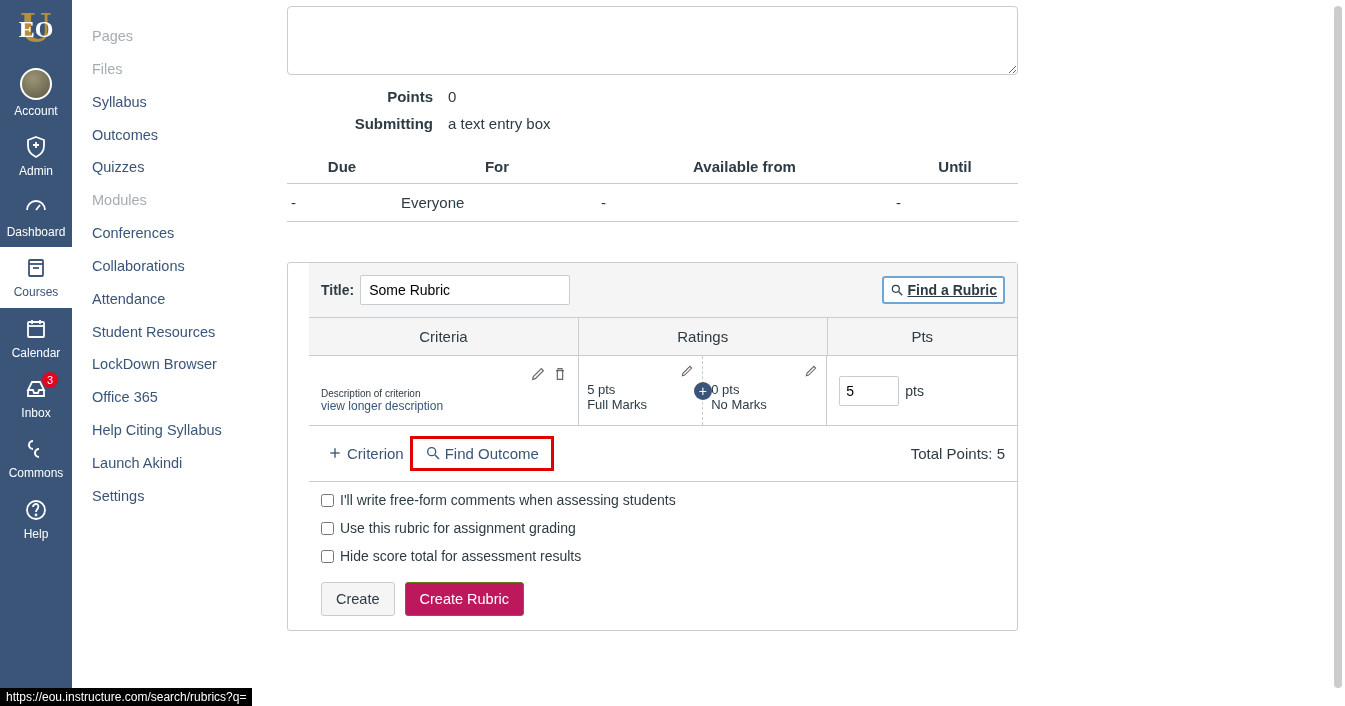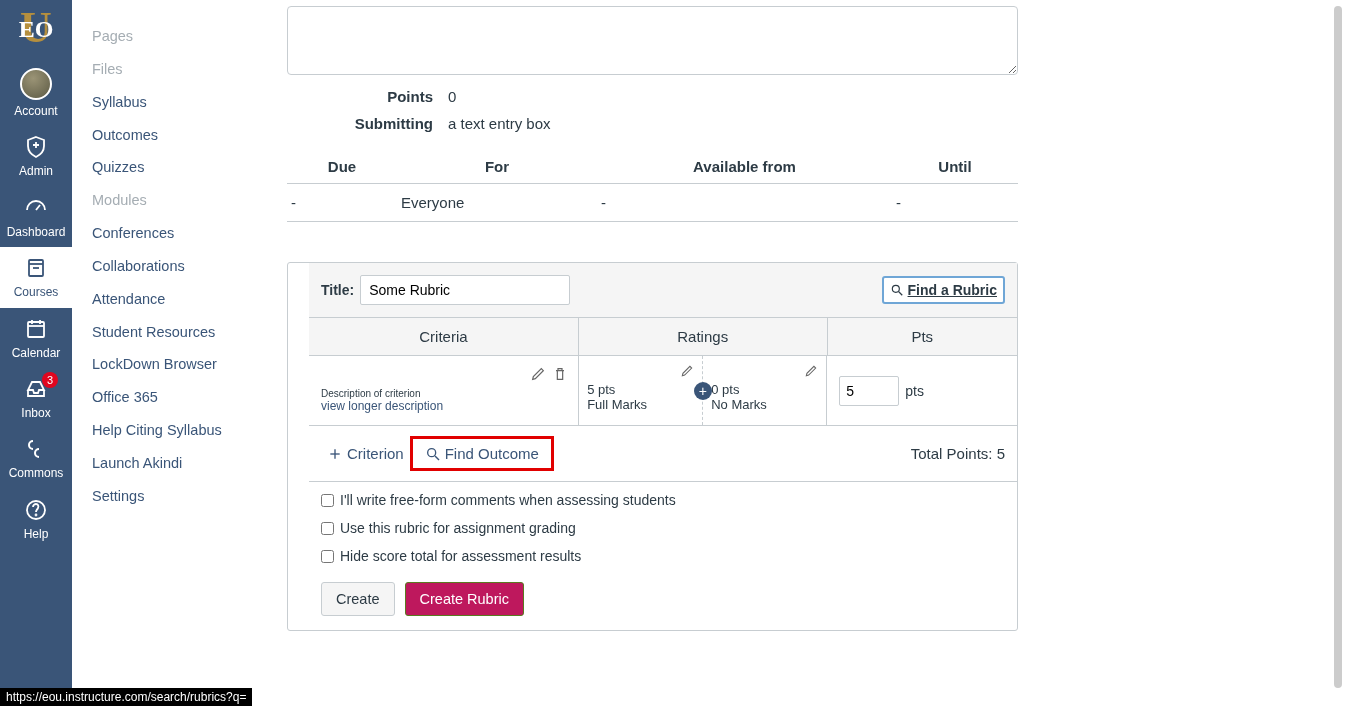--- a/index.html
+++ b/index.html
@@ -45,21 +45,21 @@
 .rate-half { flex: 1; padding: 10px 8px; font-size: 13px; position: relative; }
 .rate-half:first-child { border-right: 1px dashed #c7cdd1; }
 .rate-edit { position: absolute; top: 8px; right: 8px; color: #666; cursor: pointer; }
 .rate-pts { font-size: 13px; }
 .rate-label { font-size: 13px; }
 .rate-add { position: absolute; left: 50%; top: 50%; transform: translate(-50%, -50%); width: 18px; height: 18px; background: #3a5578; border-radius: 50%; display: flex; align-items: center; justify-content: center; color: #fff; font-size: 14px; cursor: pointer; }
 .pts-cell { width: 195px; padding: 18px 12px; display: flex; align-items: center; gap: 6px; }
 .pts-input { width: 60px; padding: 6px; border: 1px solid #c7cdd1; border-radius: 2px; text-align: left; font-size: 14px; }
 .pts-label { font-size: 14px; }
 .rubric-footer { display: flex; align-items: center; padding: 10px 12px; border-bottom: 1px solid #c7cdd1; }
-.footer-link { display: flex; align-items: flex-end; color: #3a5578; font-size: 15px; cursor: pointer; padding: 2px 6px; }
+.footer-link { display: flex; align-items: flex-start; color: #3a5578; font-size: 15px; cursor: pointer; padding: 2px 6px; }
 .footer-link svg, .footer-link .plus { margin-right: 4px; }
 .find-outcome-box { border: 3px solid #e10000; padding: 4px 6px; }
 .total-pts { margin-left: auto; font-size: 15px; }
 .checks { padding: 10px 12px; display: flex; flex-direction: column; gap: 12px; }
 .checks label { display: flex; align-items: center; gap: 6px; font-size: 14px; cursor: pointer; }
 .btns { padding: 8px 12px 14px; display: flex; gap: 10px; }
 .btn { padding: 8px 14px; border-radius: 3px; font-size: 14.5px; cursor: pointer; }
 .btn-cancel { background: #f5f5f5; border: 1px solid #c7cdd1; color: #2d3b45; }
 .btn-create { background: #be185d; border: 1px solid #5a7a20; color: #fff; }
 .status-bar { position: fixed; bottom: 0; left: 0; background: #000; color: #fff; font-size: 12px; padding: 2px 6px; font-family: Arial; z-index: 20; }

